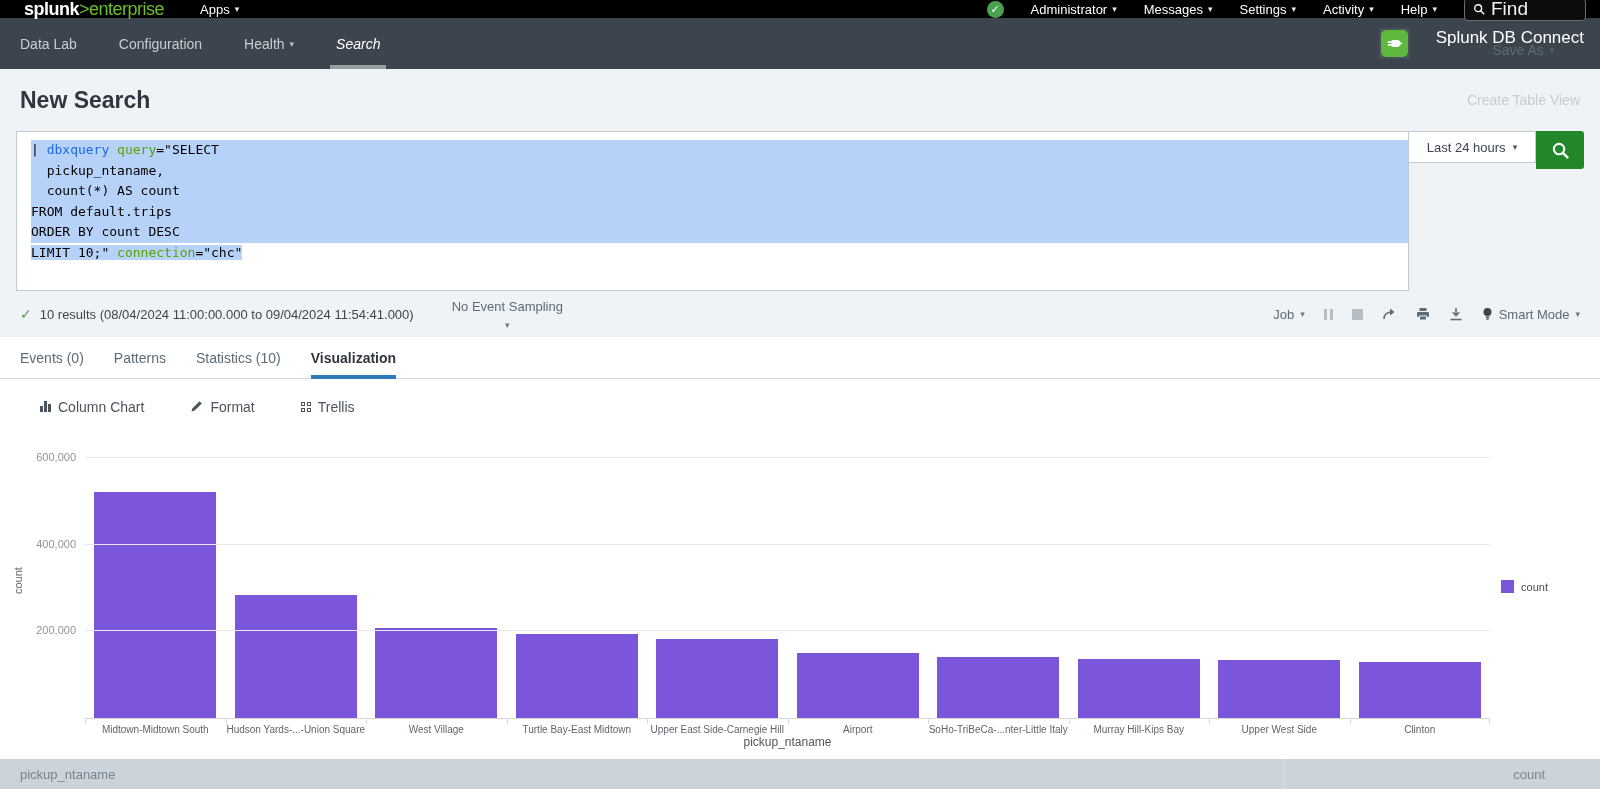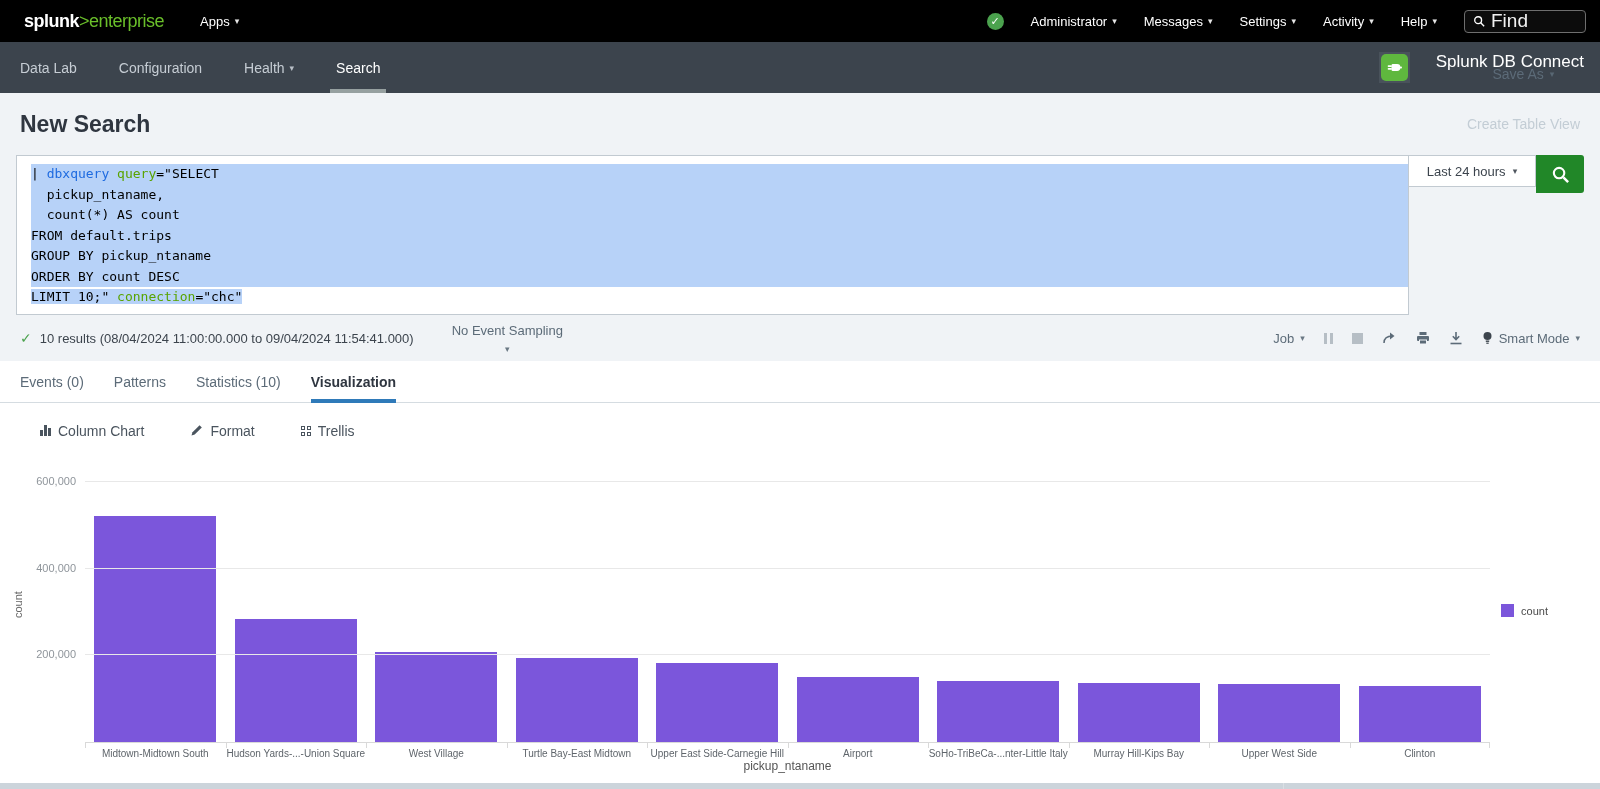--- a/index.html
+++ b/index.html
@@ -1,20 +1,20 @@
 <!DOCTYPE html>
 <html><head>
 <meta charset="utf-8">
 <style>
   * { margin:0; padding:0; }
   html,body { width:1600px; height:789px; overflow:hidden; background:#fff;
     font-family:"Liberation Sans", sans-serif; }
 
   
-  .topbar { height:42px; background:#000; display:flex; align-items:center;
+  .topbar { height:18px; background:#000; display:flex; align-items:center;
     color:#fff; padding:0 14px 0 24px; box-sizing:border-box; }
   .logo { font-size:18px; font-weight:bold; letter-spacing:-.5px; cursor:pointer; }
   .logo .suffix { color:#6abf2a; font-weight:normal; }
   .menu-item { font-size:13px; display:flex; align-items:center; gap:5px; cursor:pointer; color:#fff; }
   .caret { font-size:9px; opacity:.9; }
   .topbar .apps { margin-left:36px; }
   .topbar-right { margin-left:auto; display:flex; align-items:center; gap:27px; }
   .status-check { width:17px; height:17px; border-radius:50%; background:#4ba24e;
     display:flex; align-items:center; justify-content:center; font-size:11px; color:#fff; cursor:pointer; }
   .topbar-menus { display:flex; gap:27px; }
@@ -22,21 +22,21 @@
     border-radius:4px; background:#0c0c0c; height:23px; width:122px; padding:0 8px; box-sizing:border-box; }
   .find-box input { background:transparent; border:none; outline:none; color:#f97316;
     font-size:19px; width:82px; font-family:inherit; }
   .find-box input::placeholder { color:#fff; opacity:.95; }
 
   
   .appbar { height:51px; background:#3c444d; display:flex; align-items:center;
     padding:0 16px 0 20px; box-sizing:border-box; }
   .nav-item { color:#c6cdd4; font-size:14px; margin-right:42px; height:51px;
     display:flex; align-items:center; gap:5px; position:relative; cursor:pointer; }
-  .nav-item.active { color:#fff; }
+  .nav-item.active { color:#fff;font-style:italic; }
   .nav-item.active::after { content:''; position:absolute; left:-6px; right:-6px;
     bottom:0; height:4px; background:#96a0a0; }
   .appbar-right { margin-left:auto; display:flex; align-items:flex-start; gap:26px; color:#fff; }
   .db-tile { width:31px; height:31px; background:#49525b; display:flex;
     align-items:center; justify-content:center; }
   .db-icon { width:27px; height:27px; background:#5fb83e; border-radius:5px;
     display:flex; align-items:center; justify-content:center; }
   .app-title { font-size:17px; }
 
   
@@ -210,21 +210,20 @@
     <span class="action">Close</span>
   </div>
 </div>
 
 <div class="search-row">
   <div class="query-box">
       <div class="q-line"><span class="hl full"><span class="tk-d">| </span><span class="tk-b">dbxquery</span><span class="tk-d"> </span><span class="tk-g">query</span><span class="tk-d">="SELECT</span></span></div>
       <div class="q-line"><span class="hl full"><span class="tk-d">  pickup_ntaname,</span></span></div>
       <div class="q-line"><span class="hl full"><span class="tk-d">  count(*) AS count</span></span></div>
       <div class="q-line"><span class="hl full"><span class="tk-d">FROM default.trips</span></span></div>
-      <div class="q-line"><span class="hl full"><span class="tk-d">GROUP BY pickup_ntaname</span></span></div>
       <div class="q-line"><span class="hl full"><span class="tk-d">ORDER BY count DESC</span></span></div>
       <div class="q-line"><span class="hl"><span class="tk-d">LIMIT 10;" </span><span class="tk-g">connection</span><span class="tk-d">="chc"</span></span></div>
     </div>
   <div class="time-btn">
     <span>Last 24 hours</span>
     <span class="caret">▾</span>
   </div>
   <div class="search-btn">
     <span>
       <svg width="19" height="19" viewBox="0 0 20 20">

